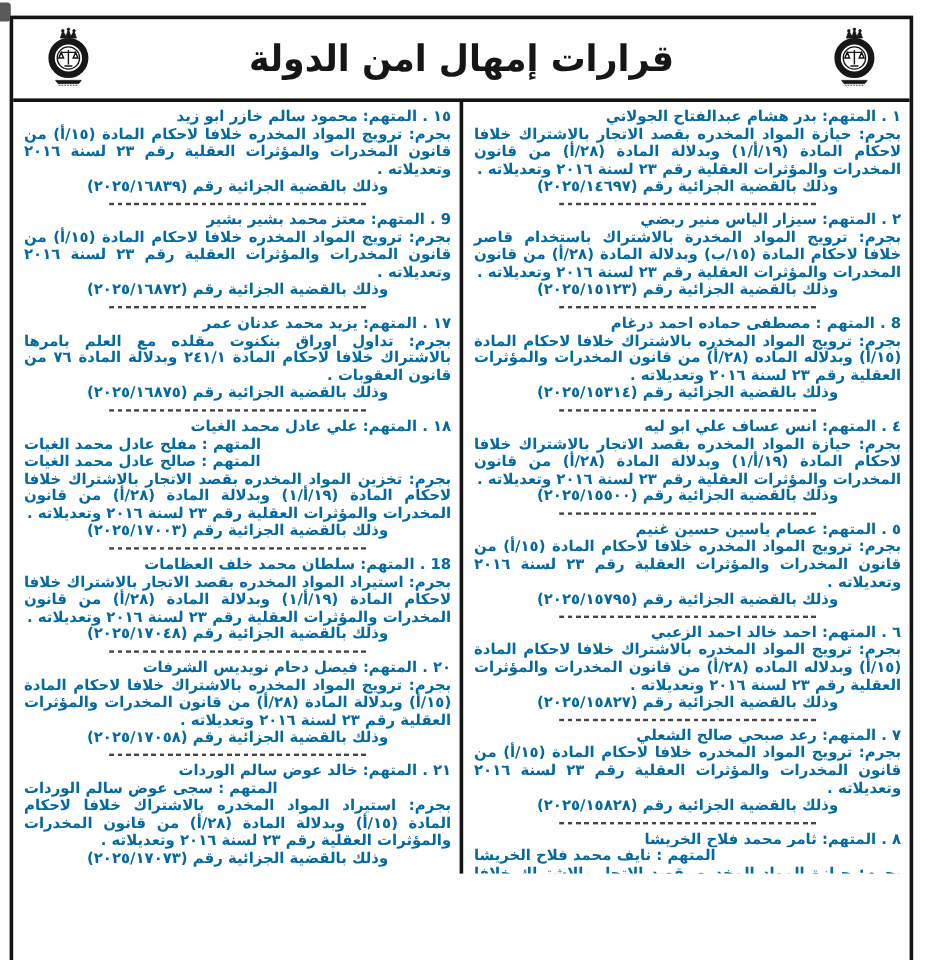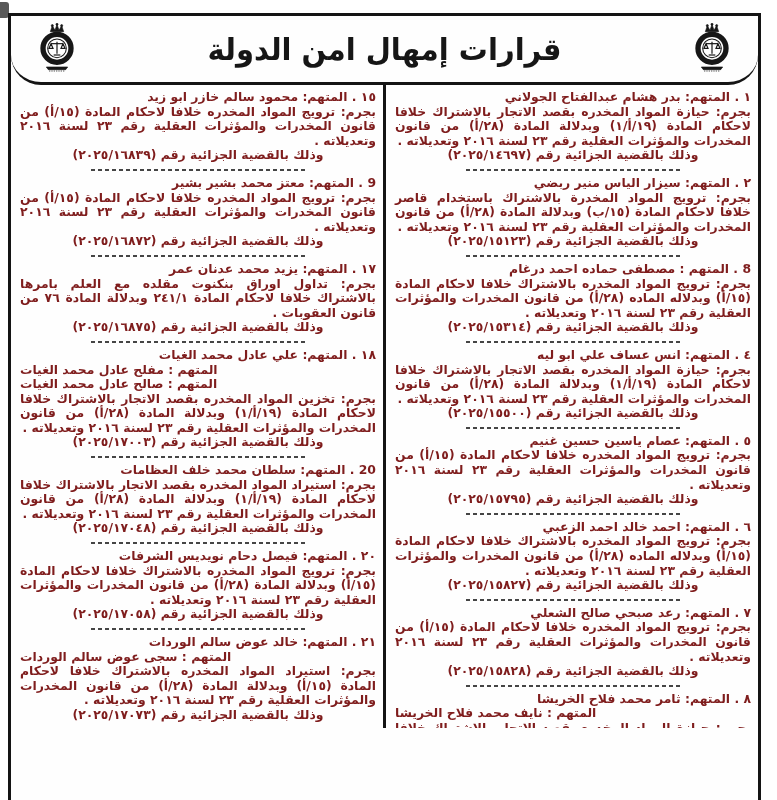--- a/index.html
+++ b/index.html
@@ -13,34 +13,34 @@
     position:absolute;left:0px;top:2px;width:9px;height:16px;
     background:#3c3c3c;border-radius:0 3px 3px 0;opacity:.85;
   }
   .frame{
     position:absolute;left:8px;top:13px;width:753px;height:810px;
     border:3px solid #141414;background:#fefefe;box-sizing:border-box;
   }
   .header{
     height:69px;border-bottom:3px solid #141414;
     display:flex;align-items:center;justify-content:space-between;
-    padding:0 26px;box-sizing:border-box;border-radius:30px;
+    padding:0 26px;box-sizing:border-box;
   }
   .title{
     margin:0;font-size:29px;font-weight:800;color:#161616;
     letter-spacing:-0.5px;transform:scaleY(1.05);
   }
   .seal svg{display:block;}
   .body{
     display:flex;direction:rtl;height:643px;
   }
   .col{
     flex:1 1 50%;padding:5px 7px 0 9px;box-sizing:border-box;
     overflow:hidden;direction:rtl;
-    font-size:12.4px;font-weight:700;color:#7f1d1d;line-height:14.6px;
+    font-size:12.4px;font-weight:700;color:#0369a1;line-height:14.6px;
   }
   .vdiv{flex:0 0 3px;background:#141414;}
   .entry{margin:0 0 1px 0;}
   .name-line{text-align:right;white-space:nowrap;overflow:hidden;}
   .co-def{text-align:left;}
   .charge{text-align:justify;text-align-last:right;}
   .case-line{text-align:center;}
   .sep{
     height:2px;width:60%;margin:6px auto 5px;
     background:repeating-linear-gradient(90deg,#454545 0 4px,transparent 4px 7px);
@@ -169,21 +169,21 @@
         <div class="sep"></div>
         <div class="entry">
           <div class="name-line">١٨ . المتهم: علي عادل محمد الغيات</div>
           <div class="co-def">المتهم : مفلح عادل محمد الغيات</div>
           <div class="co-def">المتهم : صالح عادل محمد الغيات</div>
           <div class="charge">بجرم: تخزين المواد المخدره بقصد الاتجار بالاشتراك خلافا لاحكام المادة (١٩/أ/١) وبدلالة المادة (٢٨/أ) من قانون المخدرات والمؤثرات العقلية رقم ٢٣ لسنة ٢٠١٦ وتعديلاته .</div>
           <div class="case-line">وذلك بالقضية الجزائية رقم (٢٠٢٥/١٧٠٠٣)</div>
         </div>
         <div class="sep"></div>
         <div class="entry">
-          <div class="name-line">20 . المتهم: سلطان محمد خلف العظامات</div>
+          <div class="name-line">18 . المتهم: سلطان محمد خلف العظامات</div>
           <div class="charge">بجرم: استيراد المواد المخدره بقصد الاتجار بالاشتراك خلافا لاحكام المادة (١٩/أ/١) وبدلالة المادة (٢٨/أ) من قانون المخدرات والمؤثرات العقلية رقم ٢٣ لسنة ٢٠١٦ وتعديلاته .</div>
           <div class="case-line">وذلك بالقضية الجزائية رقم (٢٠٢٥/١٧٠٤٨)</div>
         </div>
         <div class="sep"></div>
         <div class="entry">
           <div class="name-line">٢٠ . المتهم: فيصل دحام نويديس الشرفات</div>
           <div class="charge">بجرم: ترويج المواد المخدره بالاشتراك خلافا لاحكام المادة (١٥/أ) وبدلالة المادة (٢٨/أ) من قانون المخدرات والمؤثرات العقلية رقم ٢٣ لسنة ٢٠١٦ وتعديلاته .</div>
           <div class="case-line">وذلك بالقضية الجزائية رقم (٢٠٢٥/١٧٠٥٨)</div>
         </div>
         <div class="sep"></div>

